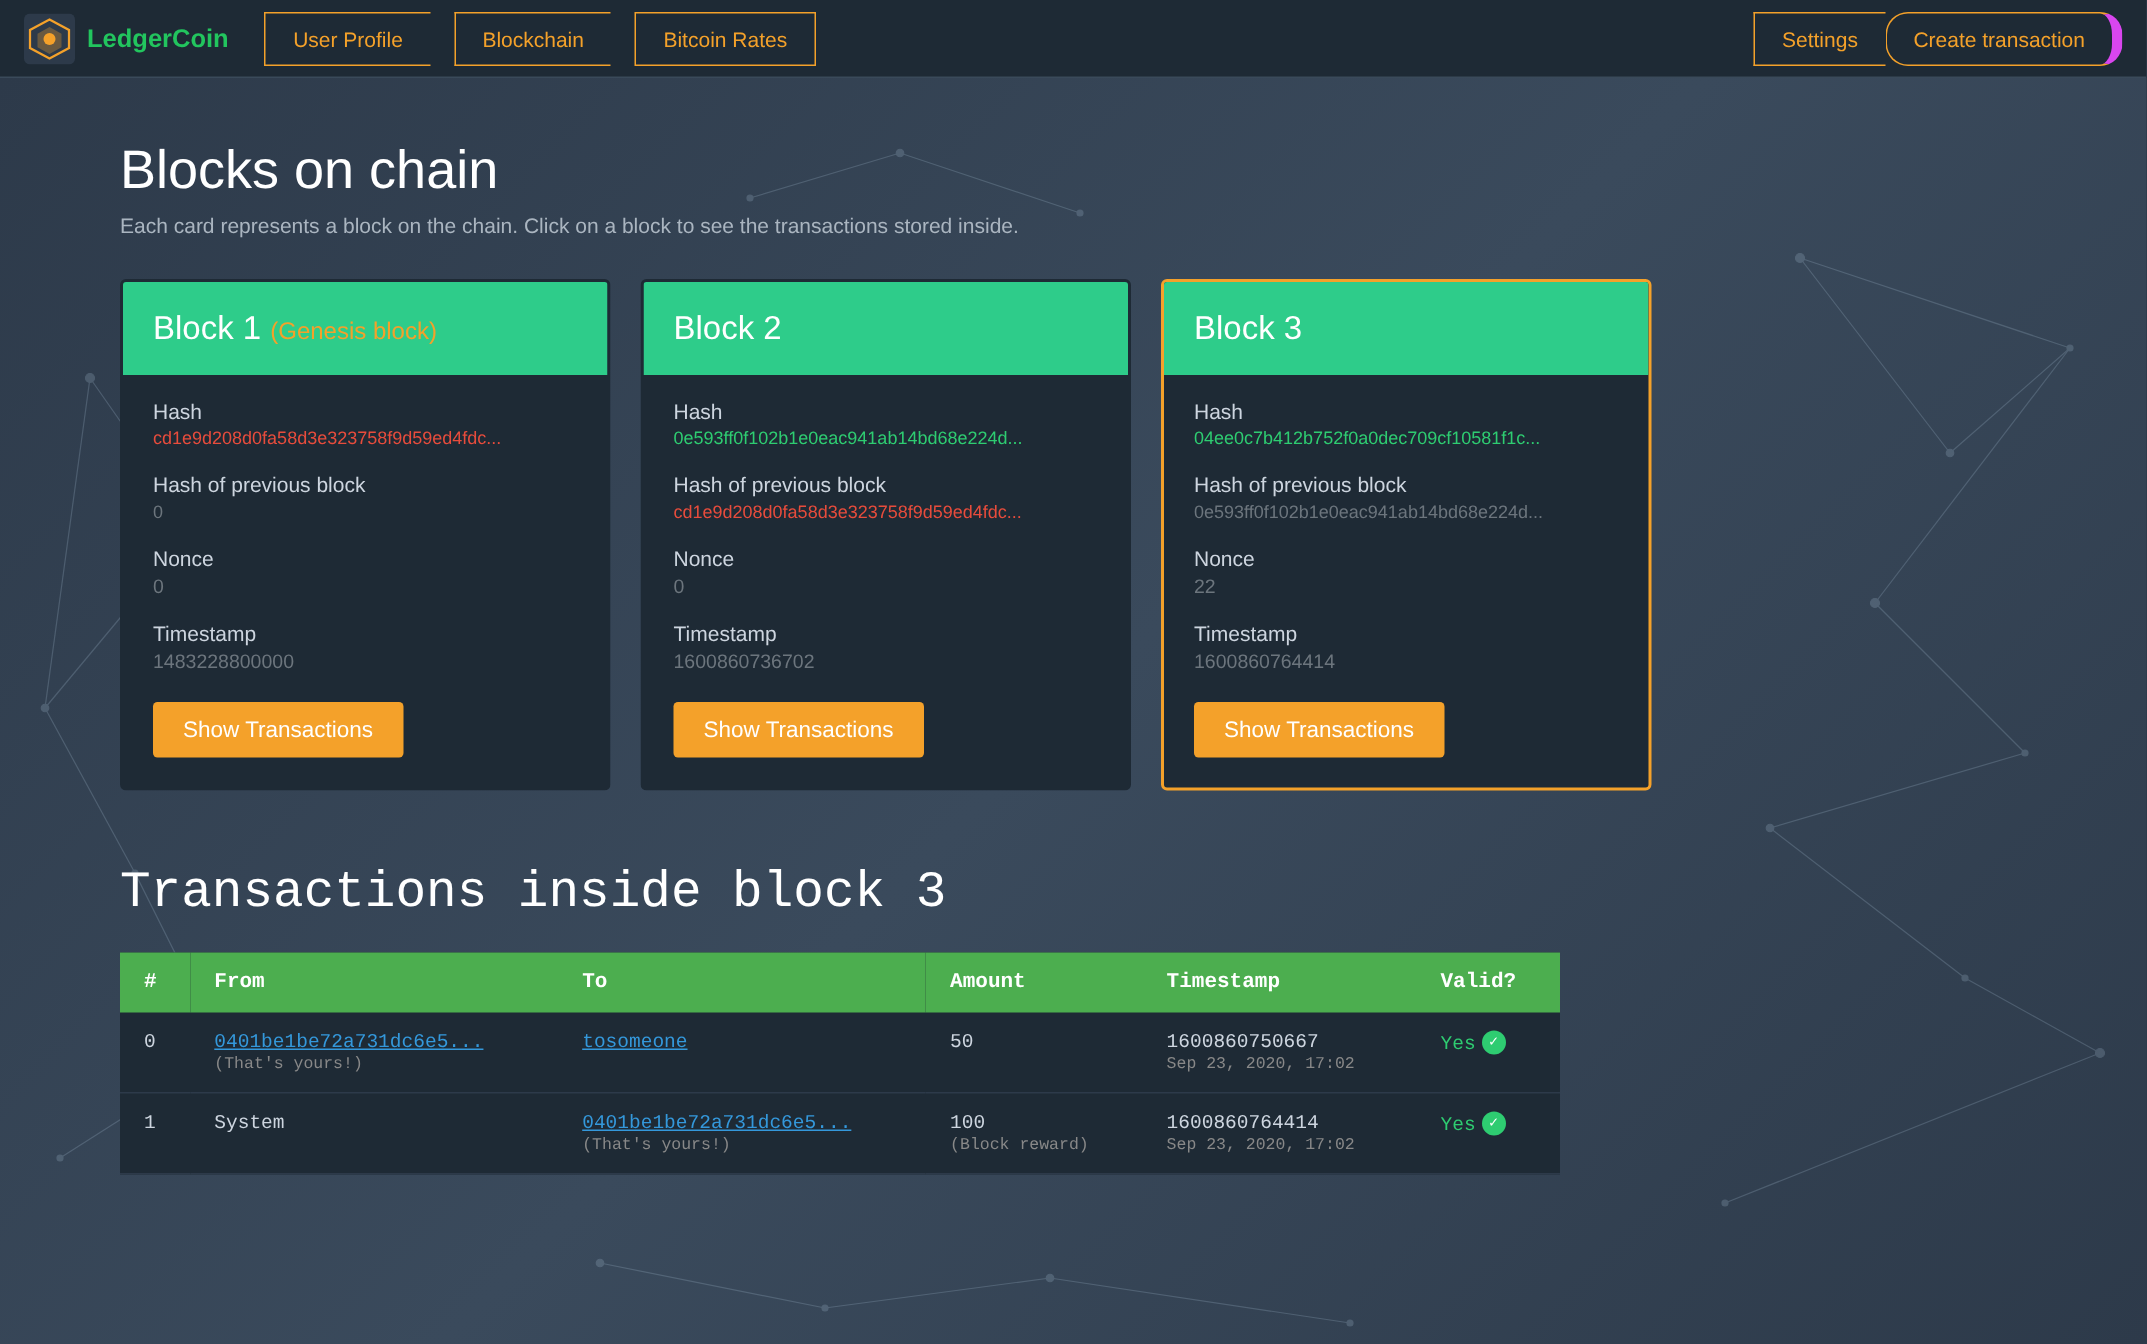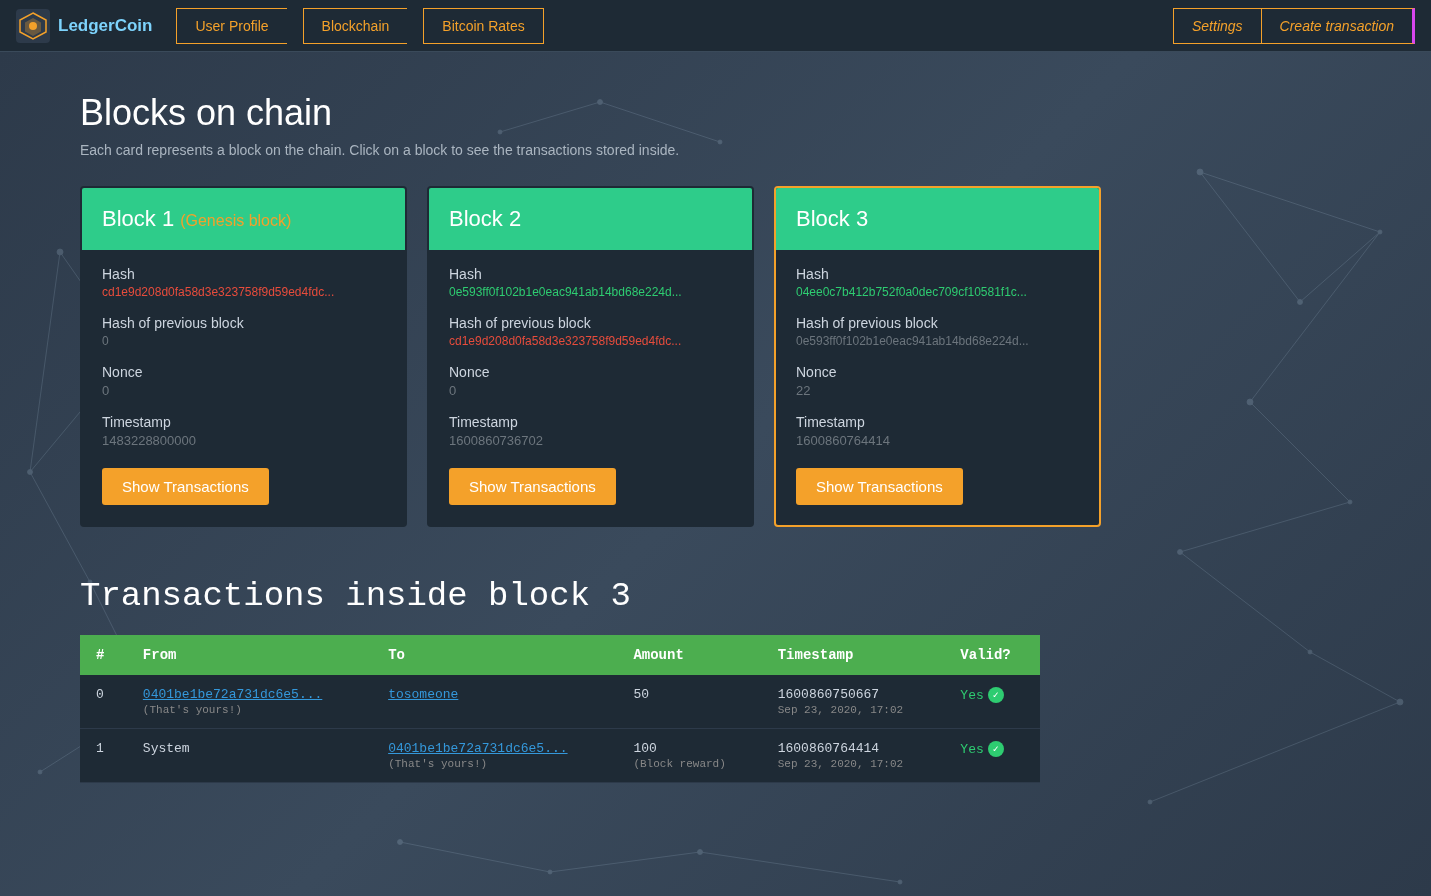--- a/index.html
+++ b/index.html
@@ -19,21 +19,21 @@
       padding: 0 16px;
       height: 52px;
       border-bottom: 1px solid #3a4a5a;
       position: relative;
       z-index: 10;
     }
     .navbar-brand {
       display: flex;
       align-items: center;
       gap: 8px;
-      color: #7dd3fc;
+      color: #22c55e;
       font-size: 17px;
       font-weight: 600;
       margin-right: 24px;
     }
     .brand-icon {
       width: 34px;
       height: 34px;
     }
     .navbar-links {
       display: flex;
@@ -62,23 +62,22 @@
       color: #f4a12a;
       padding: 6px 18px;
       border: 1px solid #f4a12a;
       font-size: 14px;
       cursor: pointer;
       background: transparent;
       border-right: none;
       height: 36px;
       display: flex;
       align-items: center;
-      font-style: italic;
-    }
-    .nav-action:last-child { border-right: 3px solid #d946ef; }
+    }
+    .nav-action:last-child { border-right: 7px solid #d946ef; border-radius: 15px; }
 
     
     .page-bg {
       position: relative;
       min-height: 844px;
       overflow: hidden;
       background: linear-gradient(135deg, #2d3a4a 0%, #3a4a5c 50%, #2d3a4a 100%);
     }
     .bg-svg {
       position: absolute;

